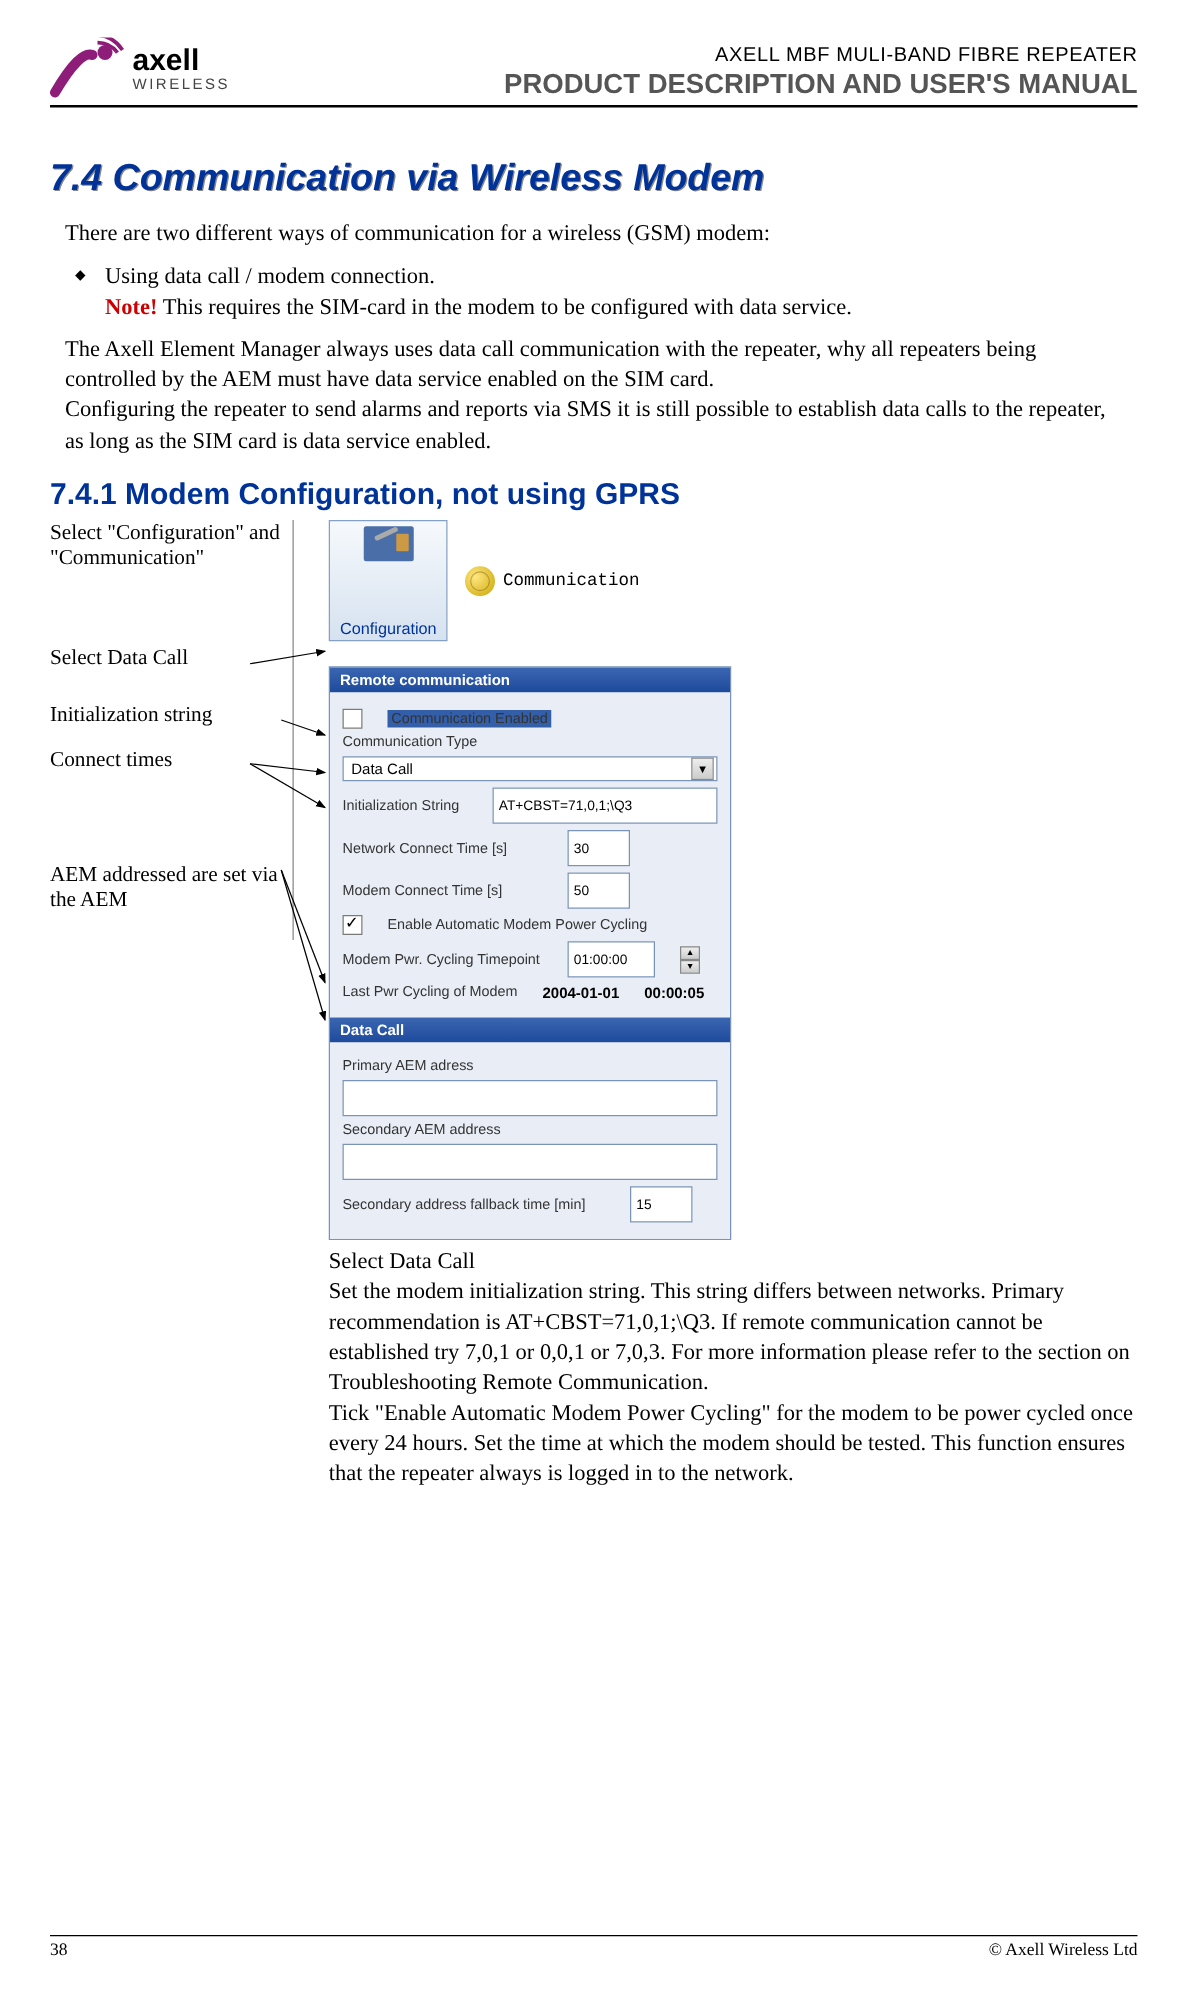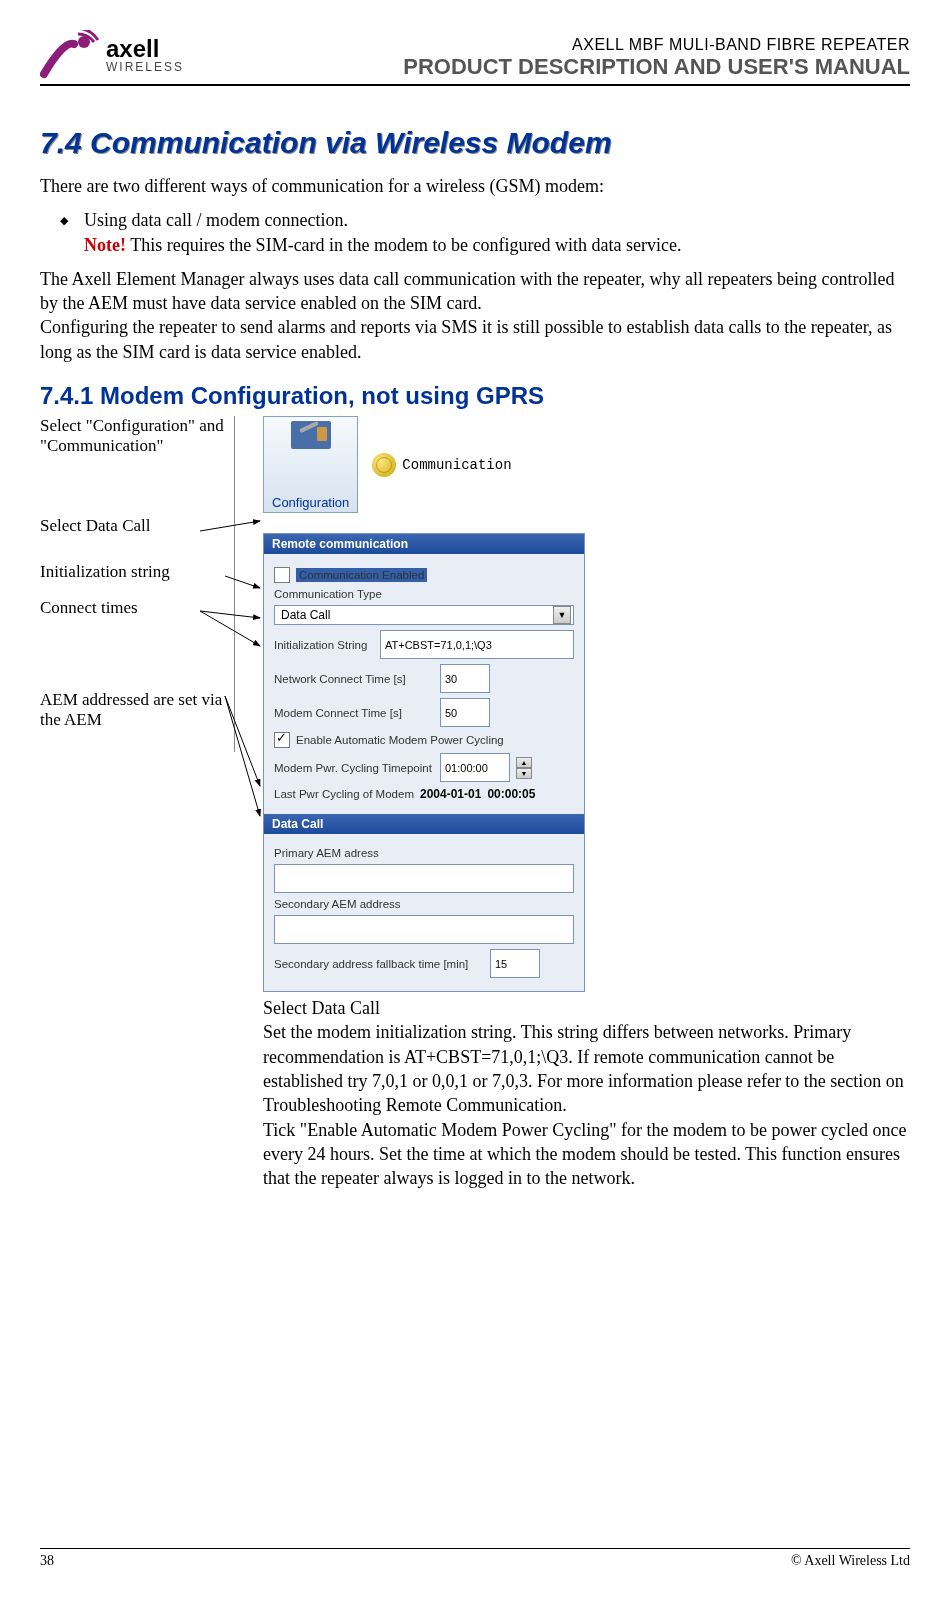--- a/index.html
+++ b/index.html
@@ -71,21 +71,21 @@
     font-size: 30px;
     font-weight: bold;
     font-style: italic;
     color: #003399;
     text-shadow: 1px 1px 0 #888;
     margin: 20px 0 14px 0;
   }
   .body-text {
     font-size: 18px;
     line-height: 1.35;
-    margin: 6px 0;
+    margin: 6px 12px;
   }
   .bullet {
     margin: 10px 0 10px 20px;
     position: relative;
     padding-left: 24px;
   }
   .bullet::before {
     content: "◆";
     font-size: 11px;
     position: absolute;
@@ -181,21 +181,21 @@
     font-size: 12px;
   }
   .win-body {
     background: #e9eef6;
     padding: 8px 10px;
   }
   .form-row {
     display: flex;
     align-items: center;
     margin: 5px 0;
-    gap: 6px;
+    gap: 20px;
   }
   .form-row label {
     flex: none;
     color: #333;
     font-size: 11.5px;
   }
   .chk {
     width: 14px; height: 14px; border: 1px solid #7a7a7a;
     background: #fff; display: inline-block; position: relative;
     flex: none;

